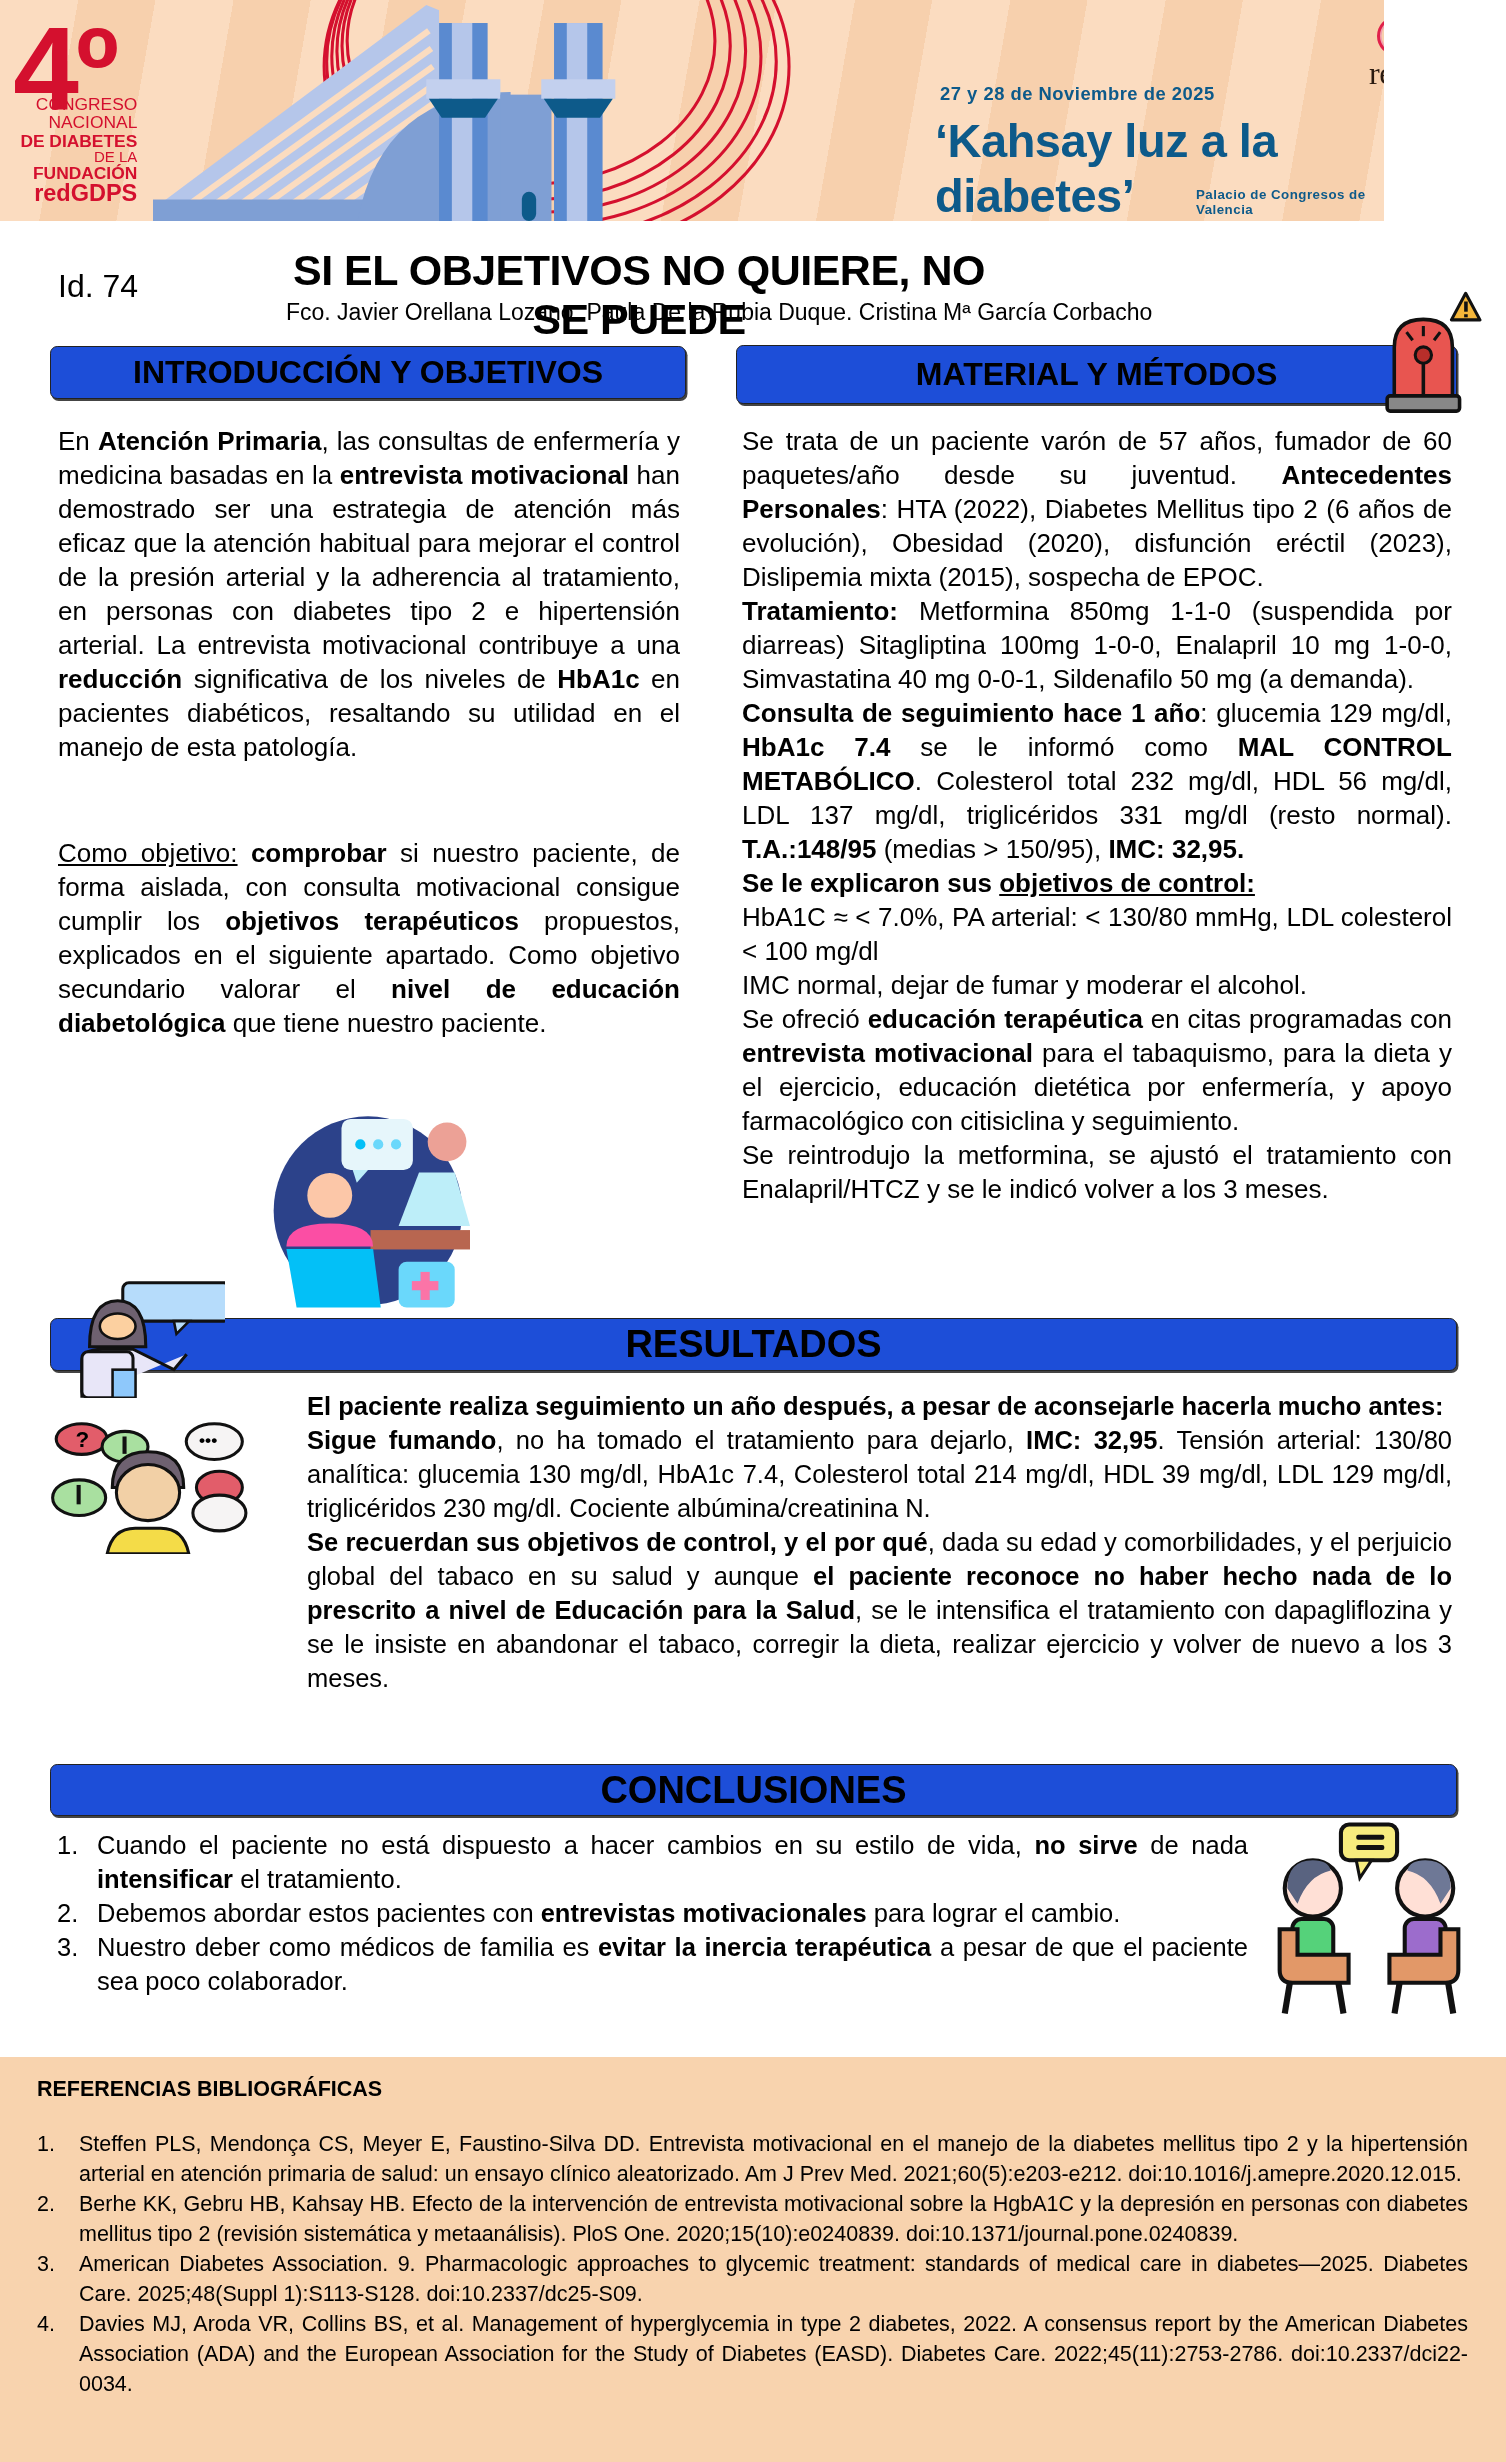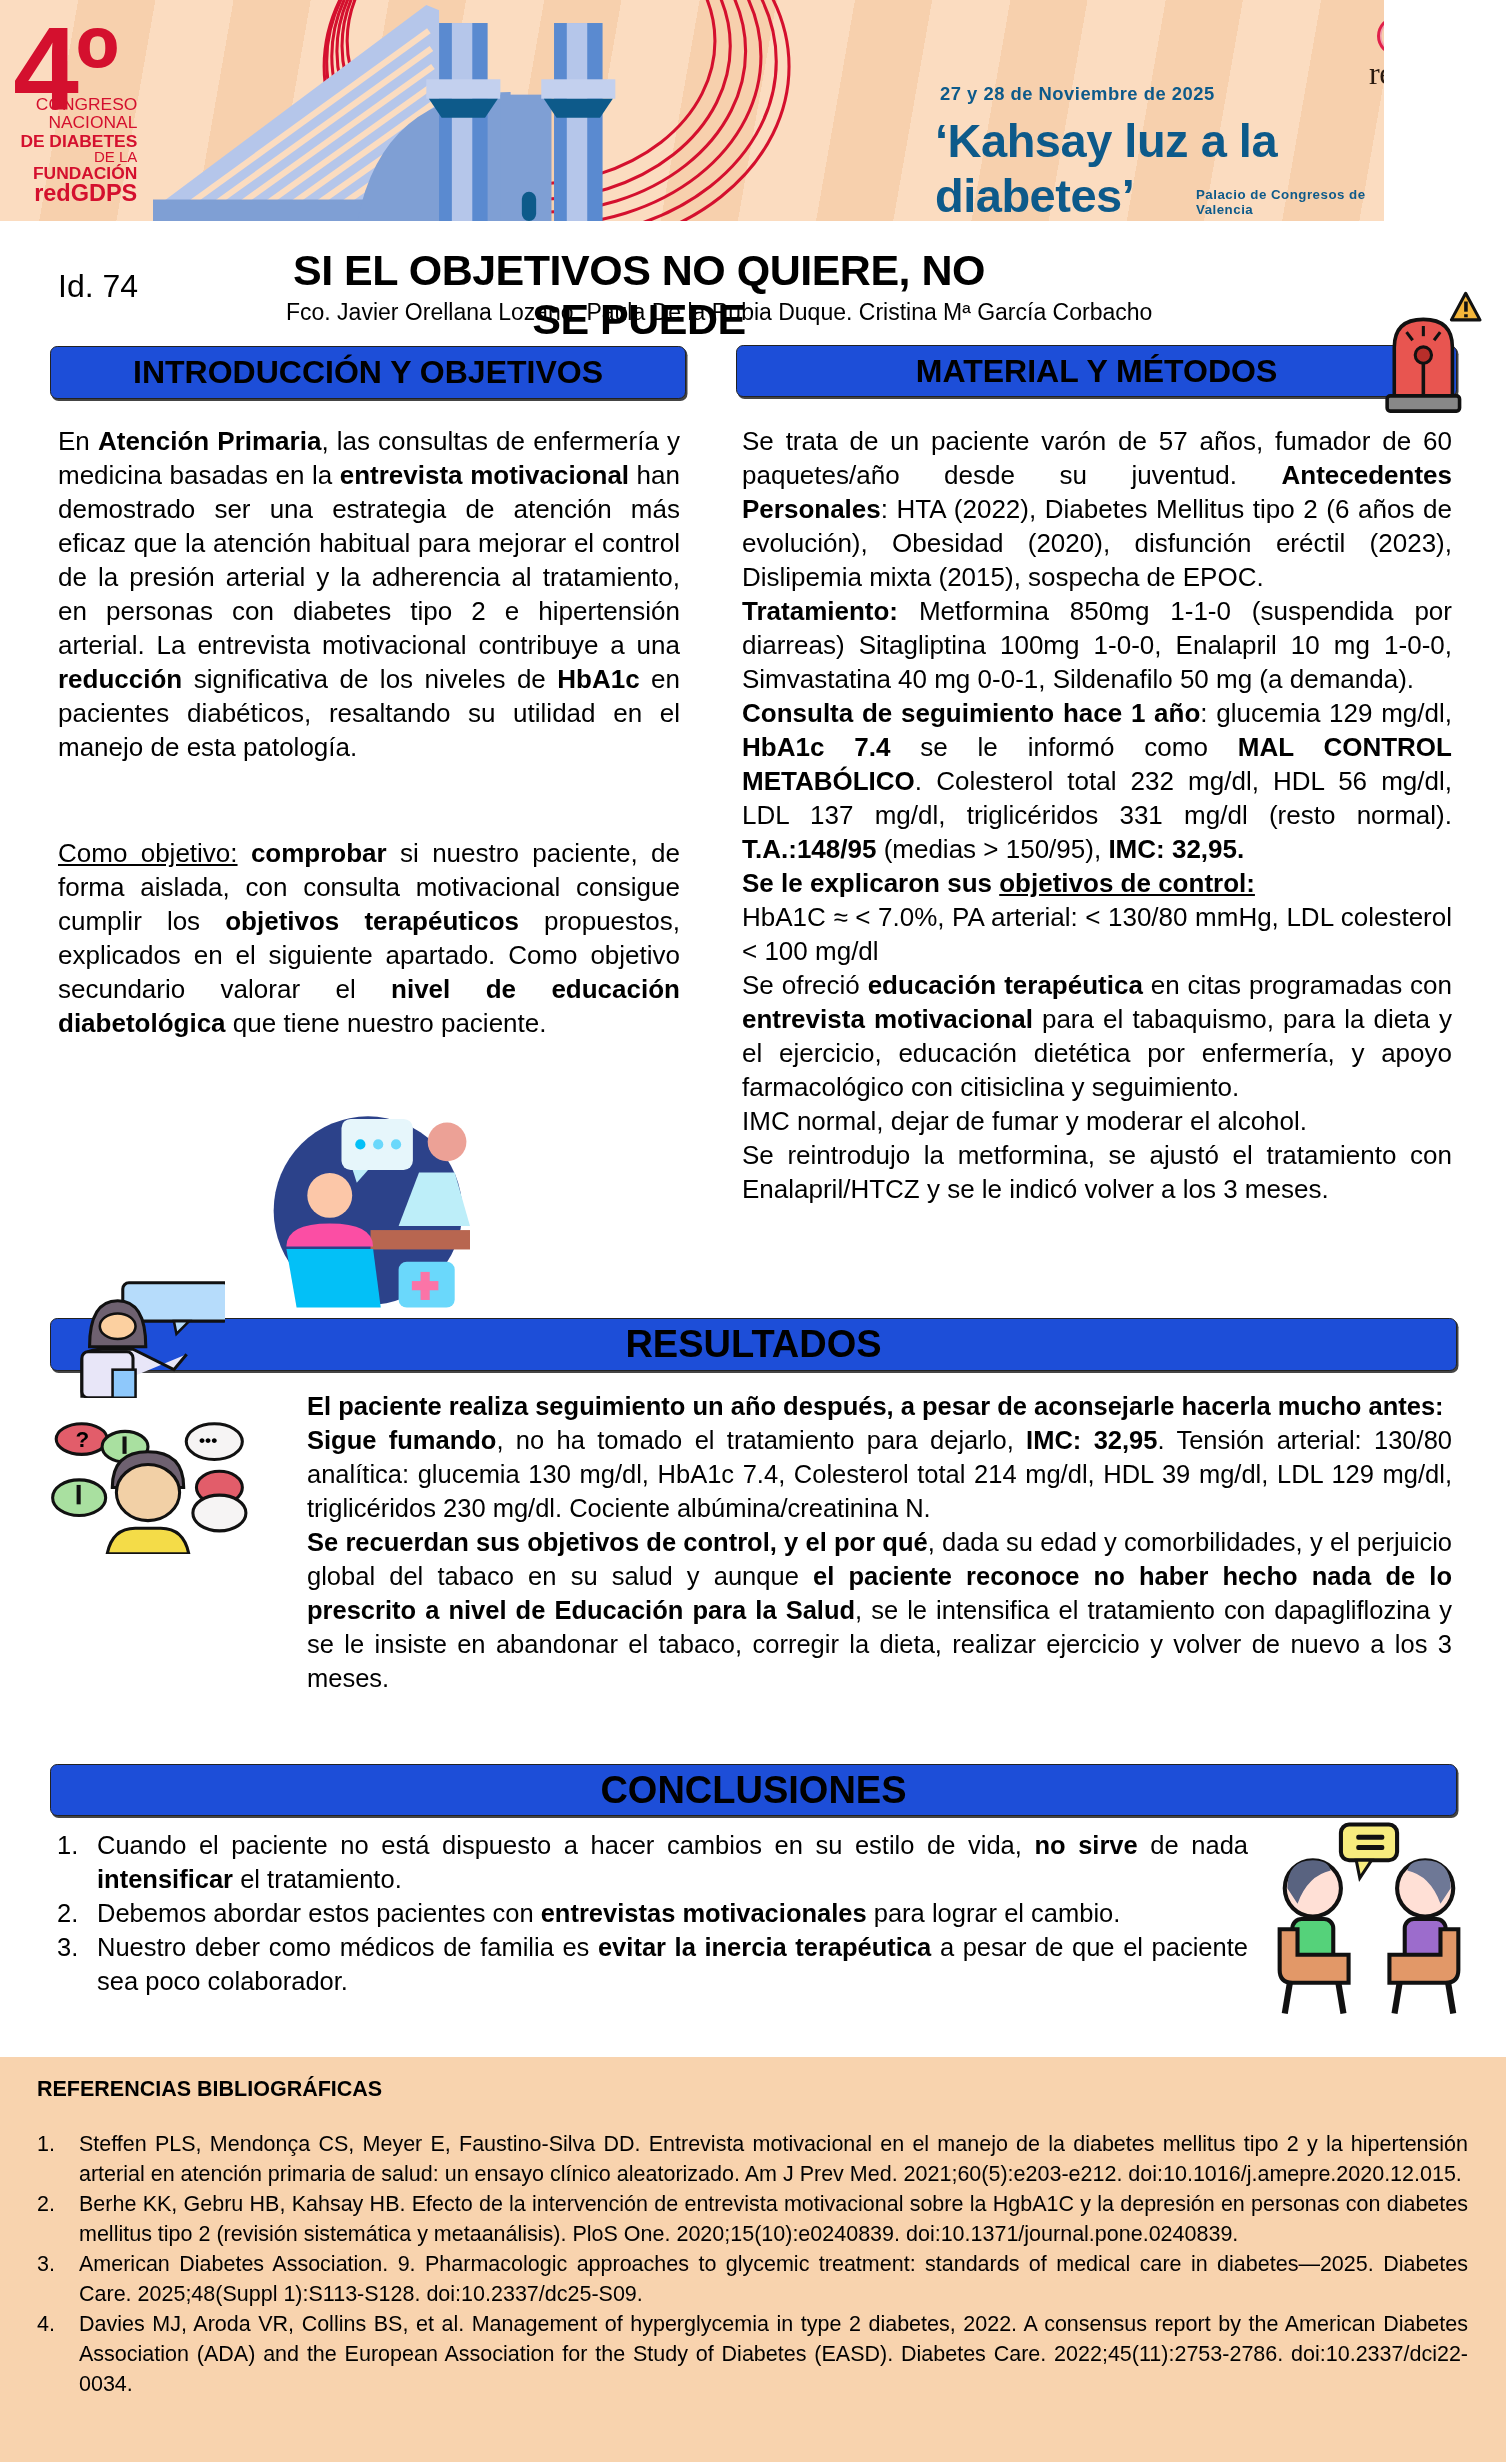--- a/index.html
+++ b/index.html
@@ -34,21 +34,21 @@
   .title { position: absolute; left: 271px; top: 246px; width: 736px; text-align: center; font-weight: 700; font-size: 43px; letter-spacing: -0.5px; }
   .authors { position: absolute; left: 286px; top: 299px; width: 920px; text-align: left; font-size: 23px; padding-left: 0; }
 
   
   .section-bar {
     position: absolute; background: #1d4ed8; border: 1.5px solid #222; border-radius: 7.2px;
     box-shadow: 1.5px 2px 0 #444; display: flex; align-items: center; justify-content: center;
     font-weight: 700; color: #000;
   }
   .bar-intro { left: 50px; top: 346px; width: 636px; height: 53px; font-size: 32px; }
-  .bar-mat { left: 736px; top: 345px; width: 721px; height: 52px; font-size: 32px; }
+  .bar-mat { left: 736px; top: 345px; width: 721px; height: 59px; font-size: 32px; }
   .bar-res { left: 50px; top: 1318px; width: 1407px; height: 53px; font-size: 38px; }
   .bar-conc { left: 50px; top: 1764px; width: 1407px; height: 52px; font-size: 38px; }
 
   
   .para { position: absolute; font-size: 26px; line-height: 34px; text-align: justify; }
   .para b { font-weight: 700; }
   .para u { text-decoration: underline; }
   .intro-p1 { left: 58px; top: 424px; width: 622px; }
   .intro-p2 { left: 58px; top: 836px; width: 622px; }
   .mat-p { left: 742px; top: 424px; width: 710px; }
@@ -153,22 +153,22 @@
 
 <p class="para intro-p1">En <b>Atención Primaria</b>, las consultas de enfermería y medicina basadas en la <b>entrevista motivacional</b> han demostrado ser una estrategia de atención más eficaz que la atención habitual para mejorar el control de la presión arterial y la adherencia al tratamiento, en personas con diabetes tipo 2 e hipertensión arterial. La entrevista motivacional contribuye a una <b>reducción</b> significativa de los niveles de <b>HbA1c</b> en pacientes diabéticos, resaltando su utilidad en el manejo de esta patología.</p>
 <p class="para intro-p2"><u>Como objetivo:</u> <b>comprobar</b> si nuestro paciente, de forma aislada, con consulta motivacional consigue cumplir los <b>objetivos terapéuticos</b> propuestos, explicados en el siguiente apartado. Como objetivo secundario valorar el <b>nivel de educación diabetológica</b> que tiene nuestro paciente.</p>
 
 <div class="para mat-p">
     <span class="line" style="display: block;">Se trata de un paciente varón de 57 años, fumador de 60 paquetes/año desde su juventud. <b>Antecedentes Personales</b>: HTA (2022), Diabetes Mellitus tipo 2 (6 años de evolución), Obesidad (2020), disfunción eréctil (2023), Dislipemia mixta (2015), sospecha de EPOC.</span>
     <span class="line" style="display: block;"><b>Tratamiento:</b>  Metformina 850mg 1-1-0 (suspendida por diarreas) Sitagliptina 100mg 1-0-0, Enalapril 10 mg 1-0-0, Simvastatina 40 mg 0-0-1, Sildenafilo 50 mg  (a demanda).</span>
     <span class="line" style="display: block;"><b>Consulta de seguimiento hace 1 año</b>: glucemia 129 mg/dl, <b>HbA1c 7.4</b> se le informó como <b>MAL CONTROL METABÓLICO</b>. Colesterol total 232 mg/dl, HDL 56 mg/dl, LDL 137 mg/dl, triglicéridos 331 mg/dl (resto normal). <b>T.A.:148/95</b> (medias &gt; 150/95), <b>IMC: 32,95.</b></span>
     <span class="line" style="display: block;"><b>Se le explicaron sus </b><b><u>objetivos de control:</u></b></span>
     <span class="line" style="display: block;">HbA1C ≈ &lt; 7.0%, PA arterial: &lt; 130/80 mmHg, LDL colesterol &lt; 100 mg/dl</span>
+    <span class="line" style="display: block;">IMC normal, dejar de fumar y moderar el alcohol.</span>
     <span class="line" style="display: block;">Se ofreció <b>educación terapéutica</b> en citas programadas con <b>entrevista motivacional</b> para el tabaquismo, para la dieta y el ejercicio, educación dietética por enfermería, y apoyo farmacológico con citisiclina y  seguimiento.</span>
-    <span class="line" style="display: block;">IMC normal, dejar de fumar y moderar el alcohol.</span>
     <span class="line" style="display: block;">Se reintrodujo la metformina, se ajustó el tratamiento con Enalapril/HTCZ y se le indicó volver a los 3 meses.</span>
   </div>
 
 <div class="para res-p">
     <span class="line" style="display: block;"><b>El paciente realiza seguimiento un año después, a pesar de aconsejarle hacerla mucho antes:</b></span>
     <span class="line" style="display: block;"><b>Sigue fumando</b>, no ha tomado el tratamiento para dejarlo,  <b>IMC: 32,95</b>.  Tensión arterial: 130/80 analítica: glucemia 130 mg/dl, HbA1c 7.4, Colesterol total 214 mg/dl, HDL 39 mg/dl, LDL 129 mg/dl, triglicéridos 230 mg/dl. Cociente albúmina/creatinina N.</span>
     <span class="line" style="display: block;"><b>Se recuerdan sus objetivos de control, y el por qué</b>, dada su edad y comorbilidades, y el perjuicio global del tabaco en su salud y aunque <b>el paciente reconoce no haber hecho nada de lo prescrito a nivel de Educación para la Salud</b>, se le intensifica el tratamiento con dapagliflozina y se le insiste en abandonar el tabaco, corregir la dieta, realizar ejercicio y volver de nuevo a los 3 meses.</span>
   </div>
 
 <ol class="conc-list">

